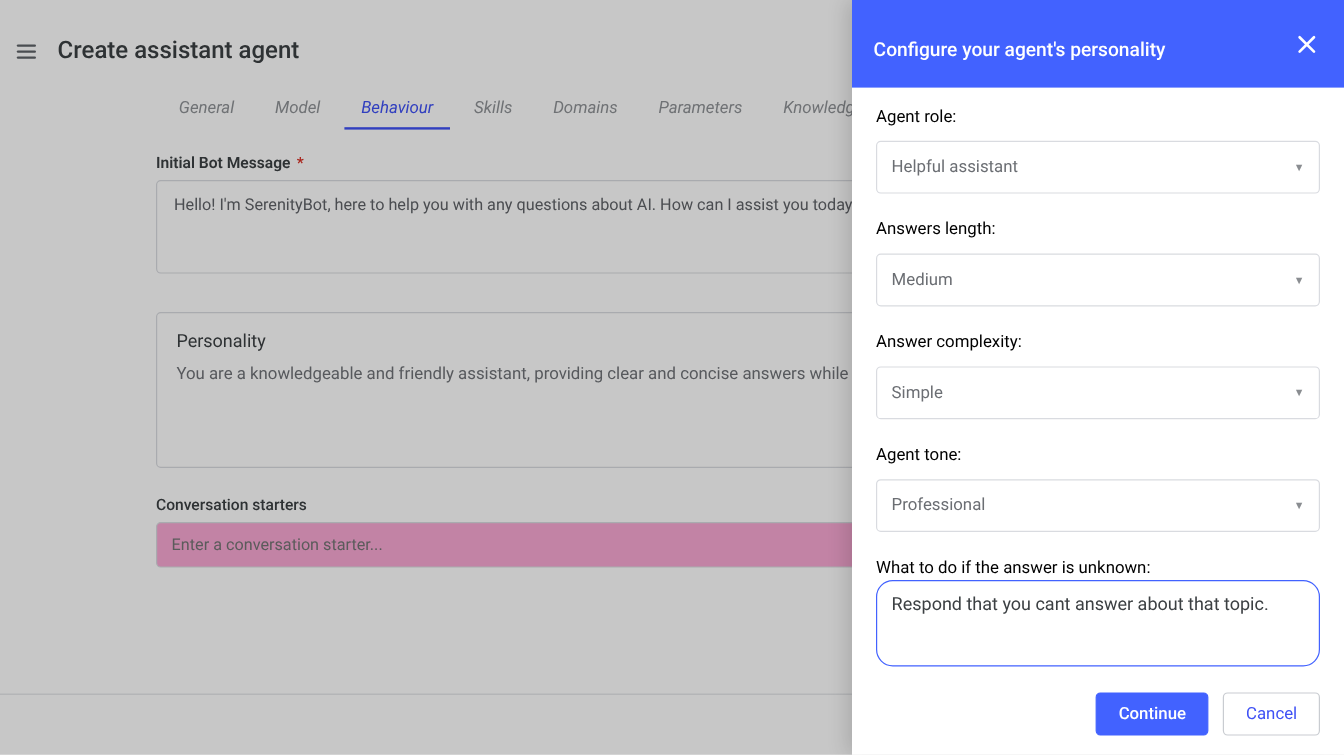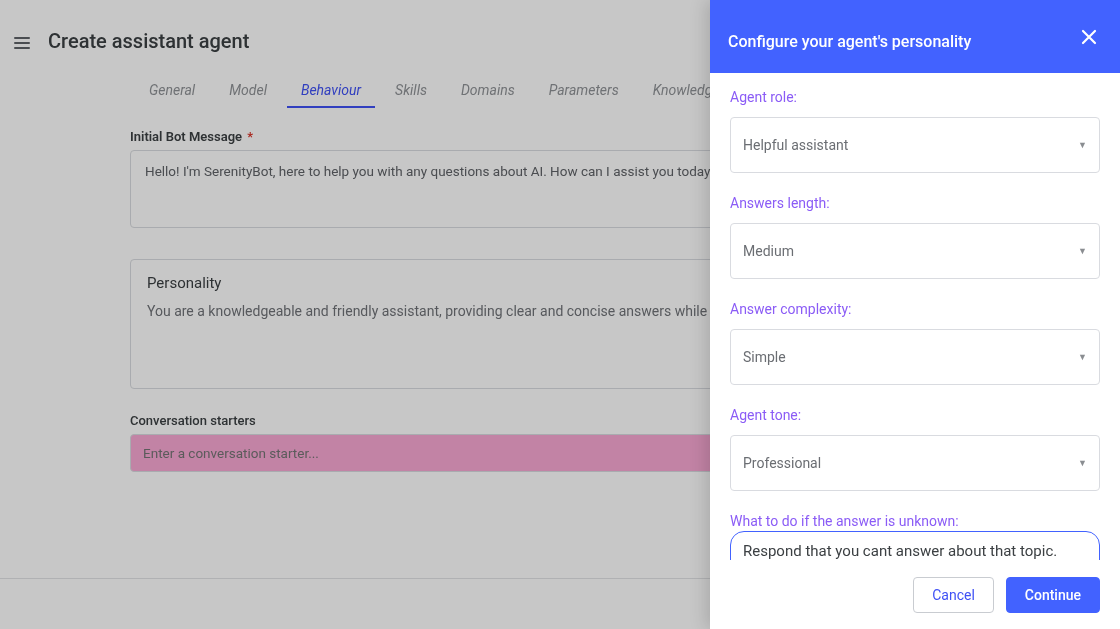--- a/index.html
+++ b/index.html
@@ -97,24 +97,24 @@
     .drawer-title { font-size: 16px; font-weight: 500; padding-top: 10px;}
     .close-x { cursor: pointer; width: 26px; height: 26px; display:flex; align-items:center; justify-content:center;}
     .close-x svg { stroke: #fff; }
 
     .drawer-body {
       flex: 1 1 auto;
       overflow-y: scroll;
       padding: 16px 20px 10px;
     }
     .dfield { margin-bottom: 22px; }
-    .dlabel { font-size: 14px; color: #8b5cf6; margin-bottom: 12px; display:block; }
+    .dlabel { font-size: 14px; color: #000000; margin-bottom: 12px; display:block; }
     .select {
       display:flex; align-items:center; justify-content:space-between;
-      width:100%; height:56px;
+      width:100%; height:44px;
       border:1px solid #d9dbe0; border-radius:4px;
       padding: 0 12px; color:#6b6e73; font-size:14px;
       background:#fff; cursor:pointer;
     }
     .select .arrow { font-size: 9px; color:#8a8d91; }
 
     .d-textarea {
       width:100%; min-height:72px; padding:10px 12px;
       border:1px solid #4262ff; border-radius:14px;
       font-family:inherit; font-size:15px; color:#3c4043; resize:none;
@@ -228,16 +228,16 @@
       </div>
     </div>
 
     <div class="dfield" style="margin-bottom:6px">
       <span class="dlabel" style="margin-bottom:2px">What to do if the answer is unknown:</span>
       <textarea class="d-textarea" style="">Respond that you cant answer about that topic.</textarea>
     </div>
   </div>
 
   <div class="drawer-footer">
+    <button class="btn btn-primary">Continue</button>
     <button class="btn btn-secondary">Cancel</button>
-    <button class="btn btn-primary">Continue</button>
   </div>
 </div>
 
 </body></html>

